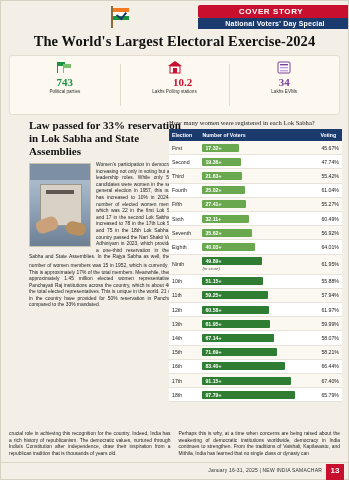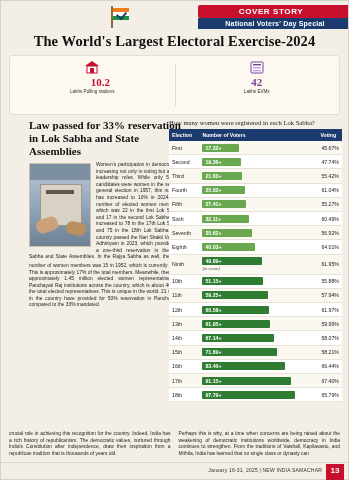--- a/index.html
+++ b/index.html
@@ -185,20 +185,32 @@
       <div class="c1">COVER STORY</div>
       <div class="c2">National Voters' Day Special</div>
     </div>
   </div>
 
   <div class="headline">The World's Largest Electoral Exercise-2024</div>
 
   <div class="stats">
 
 
+    <div class="stat">
+      <div class="ico">
+        <svg width="18" height="13" viewBox="0 0 18 13">
+            <rect x="1" y="1" width="1" height="11" fill="#1a9641"></rect>
+            <path d="M2 1 h7 v4 h-7z" fill="#1a9641"></path>
+            <rect x="7" y="3" width="1" height="9" fill="#7bbf6a"></rect>
+            <path d="M8 3 h7 v4 h-7z" fill="#7bbf6a"></path>
+          </svg>
+      </div>
+      <div class="val v-green">743</div>
+      <div class="lbl">Political parties</div>
+    </div>
 
     <div class="stat">
       <div class="ico">
         <svg width="16" height="13" viewBox="0 0 16 13">
             <path d="M8 0 L15 5 H1 Z" fill="#c8102e"></path>
             <rect x="3" y="5" width="10" height="7" fill="#fff" stroke="#c8102e"></rect>
             <rect x="6" y="7" width="4" height="5" fill="#c8102e"></rect>
           </svg>
       </div>
       <div class="val v-red">10.2</div>
@@ -208,21 +220,21 @@
 
     <div class="stat">
       <div class="ico">
         <svg width="14" height="13" viewBox="0 0 14 13">
             <rect x="1" y="1" width="12" height="11" rx="1" fill="#fff" stroke="#7b4397"></rect>
             <rect x="3" y="3" width="8" height="1.4" fill="#7b4397"></rect>
             <rect x="3" y="6" width="8" height="1.4" fill="#c39fd8"></rect>
             <rect x="3" y="9" width="8" height="1.4" fill="#c39fd8"></rect>
           </svg>
       </div>
-      <div class="val v-purple">42</div>
+      <div class="val v-purple">34</div>
       <div class="lbl">Lakhs EVMs</div>
     </div>
   </div>
 
   <div class="colL">
     <div class="subhead">Law passed for 33% reservation in Lok Sabha and State Assemblies</div>
     <div class="bodytext">
       <div class="photo">
         <div class="topband"></div>
           <div class="box"></div>

